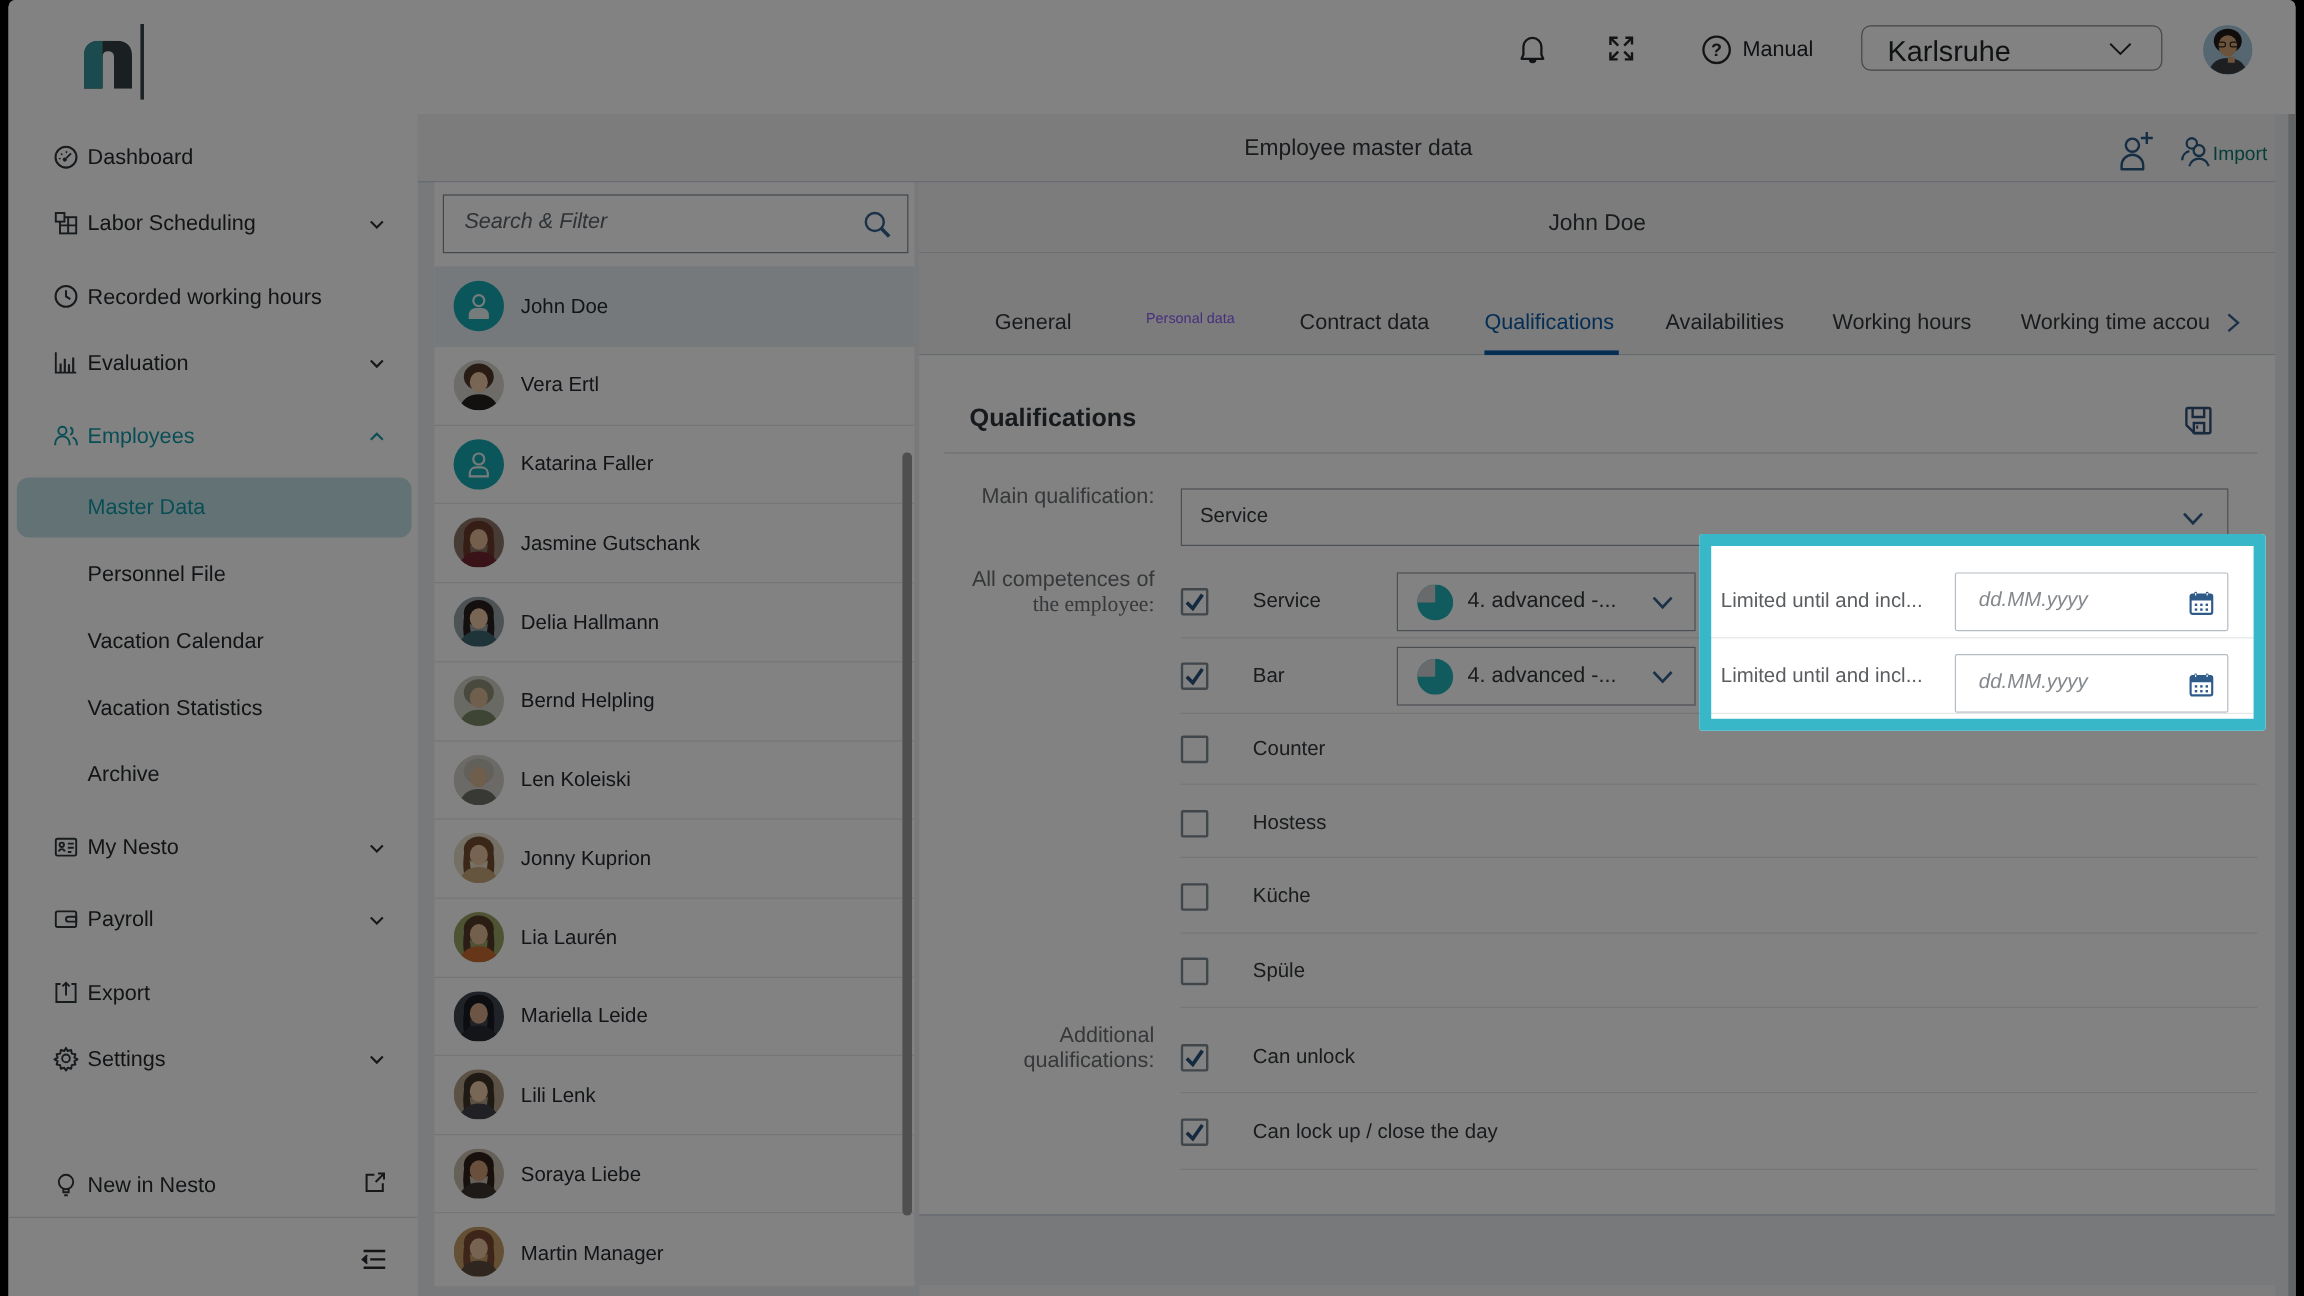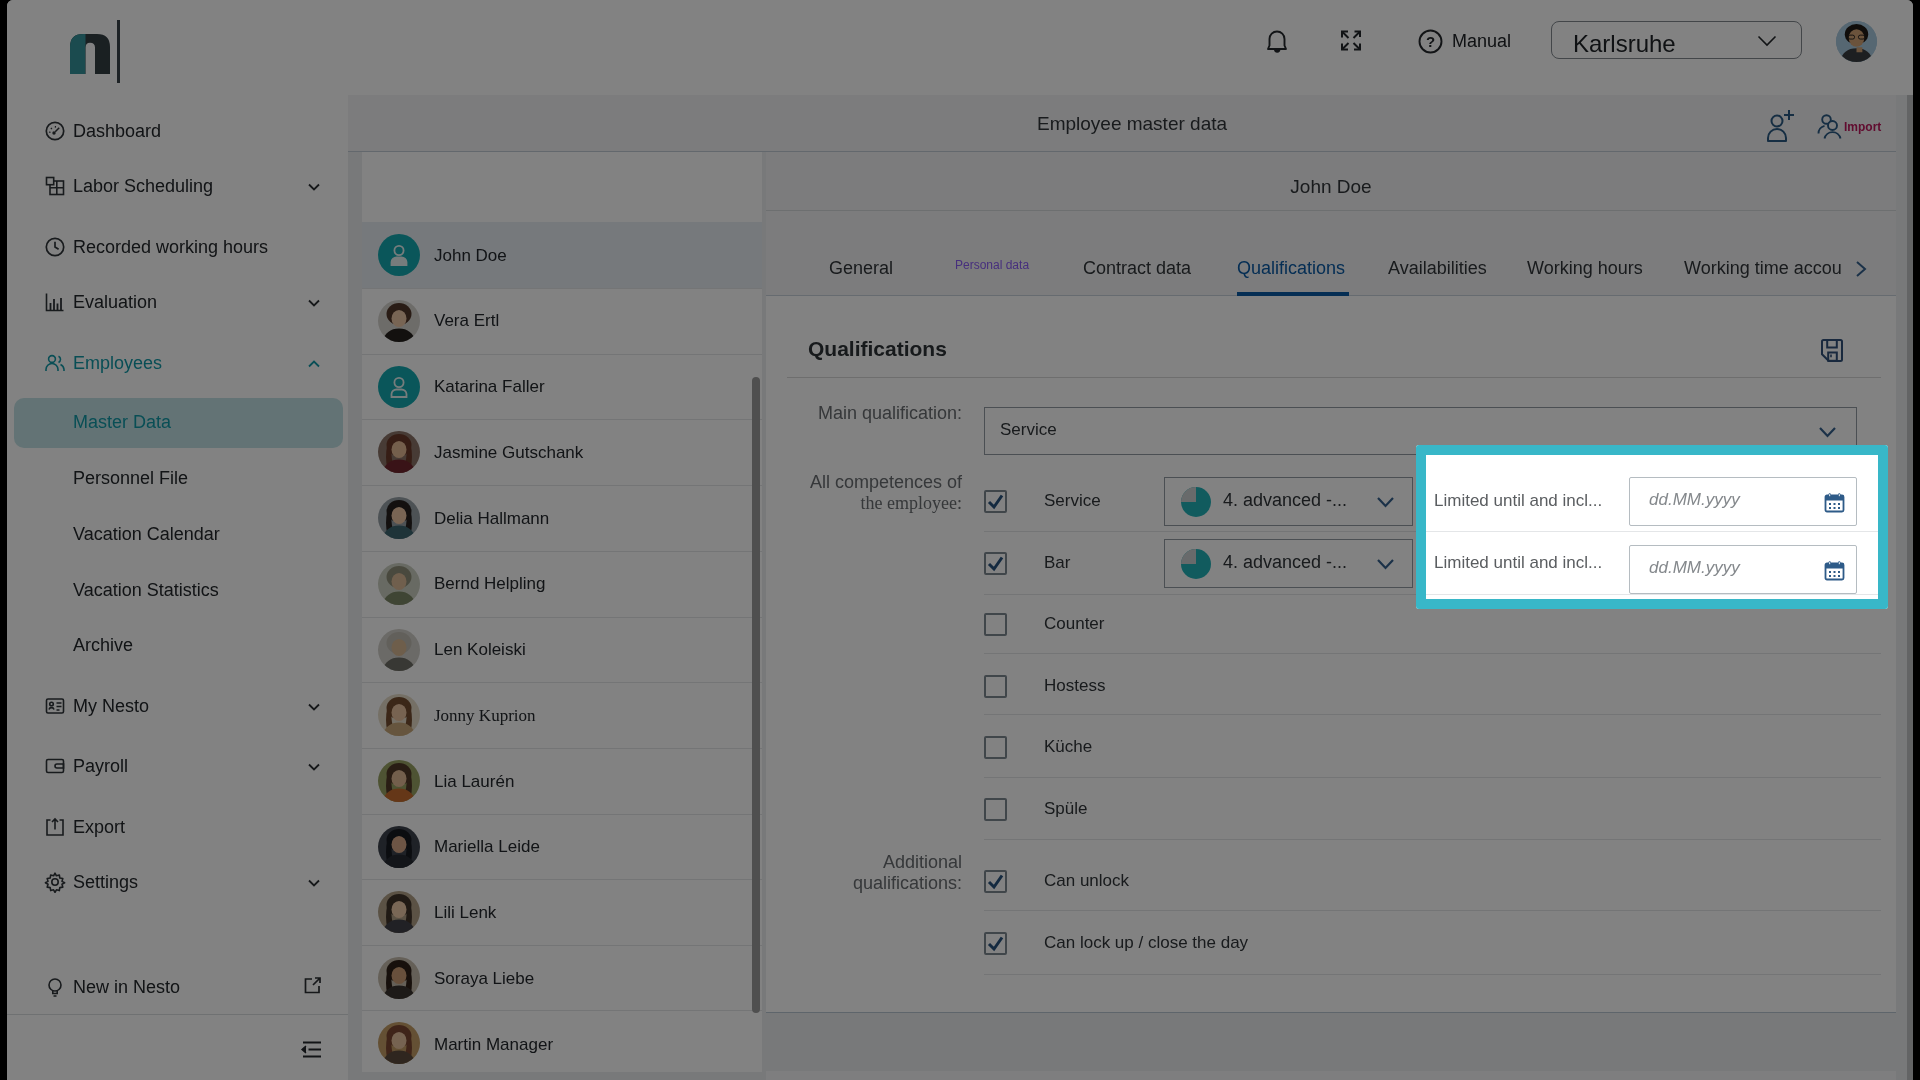--- a/index.html
+++ b/index.html
@@ -242,24 +242,31 @@
     <path d="M23 2 v10 M18 7 h10"></path>
   </svg>
 
   <svg class="abs" style="left:1810px;top:112px;" width="25" height="27" viewBox="0 0 25 27" fill="none" stroke="#2b5a83" stroke-width="1.9">
     <circle cx="9.5" cy="7.5" r="4.3"></circle>
     <path d="M1.5 21.5 a7.8 7.8 0 0 1 6-7.6"></path>
     <circle cx="15.5" cy="13.5" r="4.5" fill="#f3f4f6"></circle>
     <path d="M7.5 26.5 a8.2 8.2 0 0 1 16 0 Z" fill="#f3f4f6" stroke="none"></path>
     <path d="M7.5 26.5 a8.2 8.2 0 0 1 16 0"></path>
   </svg>
-  <div class="abs" style="left:1837px;top:120px;font-size:12px;color:#be185d;font-weight:bold;">Import</div>
+  <div class="abs" style="left:1837px;top:120px;font-size:16px;color:#0f766e;">Import</div>
 
   <div class="abs" style="left:355px;top:152px;width:400px;height:920px;background:#fff;"></div>
 
+  <div class="abs" style="left:362px;top:162px;width:388px;height:49px;border:1px solid #848d96;background:#fff;">
+    <div class="abs" style="left:17px;top:11px;font-size:18px;font-style:italic;color:#5d646b;">Search &amp; Filter</div>
+    <svg class="abs" style="right:12px;top:11px;" width="26" height="26" viewBox="0 0 26 26" fill="none" stroke="#35618e" stroke-width="2">
+      <circle cx="11" cy="11" r="7.5"></circle>
+          <path d="M16.5 16.5 L23 23" stroke-width="3"></path>
+    </svg>
+  </div>
 
   <div class="abs" style="left:355px;top:222px;width:400px;height:66px;background:#e7edf3;"></div>
 
   <div class="emp-row" style="top:222px;">
         <div class="av" style="background:#14a9b0;">
           <svg viewBox="0 0 42 42" width="42" height="42" fill="none" stroke="#e8f4f4" stroke-width="1.8">
             <circle cx="21" cy="16.5" r="4.6"></circle>
             <path d="M13.5 31 v-2.5 a5 5 0 0 1 5-5 h5 a5 5 0 0 1 5 5 V31" fill="#e8f4f4" stroke="none"></path>
             <path d="M13.5 31 v-3 a5 5 0 0 1 5-4.5 h5 a5 5 0 0 1 5 4.5 V31 Z"></path>
           </svg>
@@ -338,21 +345,21 @@
         <div class="av">
           <svg viewBox="0 0 42 42" width="42" height="42">
             <rect width="42" height="42" fill="#e6dcc8"></rect>
             <ellipse cx="21" cy="14" rx="12.5" ry="11" fill="#744e30"></ellipse>
             <path d="M9.5 12 Q6.5 28 9.5 37 L15 33 Q12.5 24 14 13 Z" fill="#744e30"></path>
             <path d="M32.5 12 Q35.5 28 32.5 37 L27 33 Q29.5 24 28 13 Z" fill="#744e30"></path>
             <ellipse cx="21" cy="18.5" rx="7.5" ry="8.6" fill="#eac2a0"></ellipse>
             <path d="M4 42 Q8 28.5 21 28.5 Q34 28.5 38 42 Z" fill="#c8a87a"></path>
           </svg>
         </div>
-        <div class="nm" style="top:24px;font-family:Liberation Serif, serif;">Jonny Kuprion</div>
+        <div class="nm" style="top:24px;">Jonny Kuprion</div>
       </div>
   <div class="emp-row" style="top:748px;">
         <div class="av">
           <svg viewBox="0 0 42 42" width="42" height="42">
             <rect width="42" height="42" fill="#9aa464"></rect>
             <ellipse cx="21" cy="14" rx="12.5" ry="11" fill="#523a28"></ellipse>
             <path d="M9.5 12 Q6.5 28 9.5 37 L15 33 Q12.5 24 14 13 Z" fill="#523a28"></path>
             <path d="M32.5 12 Q35.5 28 32.5 37 L27 33 Q29.5 24 28 13 Z" fill="#523a28"></path>
             <ellipse cx="21" cy="18.5" rx="7.5" ry="8.6" fill="#e2ba96"></ellipse>
             <path d="M4 42 Q8 28.5 21 28.5 Q34 28.5 38 42 Z" fill="#c66c30"></path>

